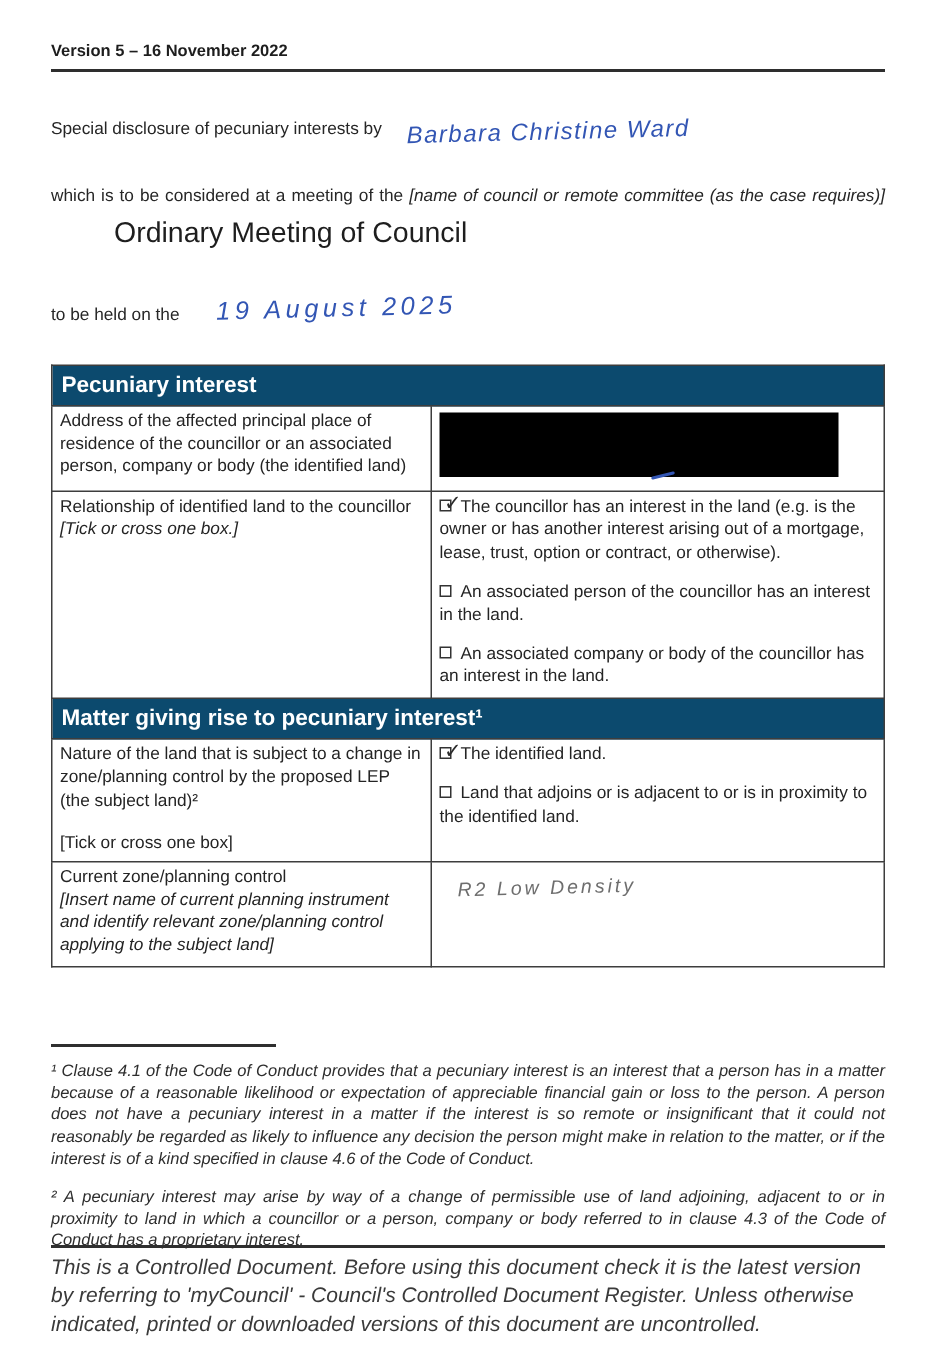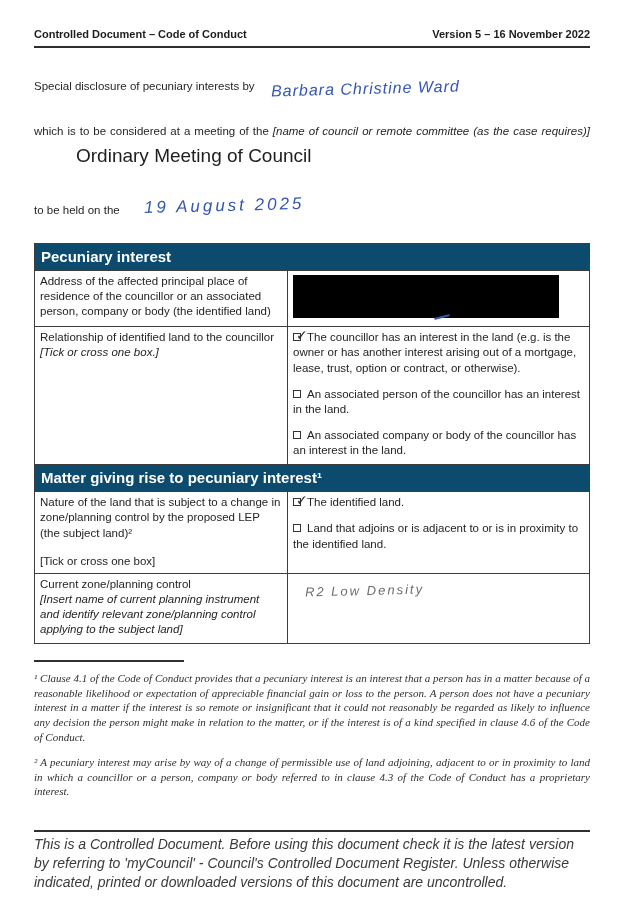--- a/index.html
+++ b/index.html
@@ -79,21 +79,21 @@
     font-style: normal; pointer-events: none;
   }
   .spacer-sm { height: 13px; }
   .row-address td { height: 56px; }
   .row-rel td { height: 122px; }
   .row-nature td { height: 77px; }
   .row-zone td { height: 70px; }
   .addr-cell { position: relative; }
   .zone-hw { padding-top: 5px; padding-left: 12px; }
   
-  .footnotes { position: absolute; left: 34px; right: 40px; top: 660px; font-family: Liberation Serif, serif; }
+  .footnotes { position: absolute; left: 34px; right: 40px; top: 696px; }
   .fn-rule { width: 150px; border-top: 2px solid #2f2f2f; margin-bottom: 9px; }
   .footnote {
     font-size: 11px; font-style: italic; color: #2e2e2e;
     text-align: justify; line-height: 1.33; margin-bottom: 11px;
   }
   
   .page-footer { position: absolute; left: 34px; right: 40px; top: 830px; }
   .footer-rule { border-top: 2px solid #2f2f2f; margin-bottom: 3px; }
   .footer-notice {
     font-size: 14px; font-style: italic; color: #3a3a3a; line-height: 1.35;
@@ -103,21 +103,20 @@
     font-size: 11px; font-weight: bold; color: #1d1d1d;
     margin-top: 10px;
   }
 </style>
 </head>
 <body>
 
 <div class="page">
 
   <div class="doc-header">
-    <span>Controlled Document – Code of Conduct</span>
     <span>Version 5 – 16 November 2022</span>
   </div>
 
   <div class="line l-disclosure">
     <span>Special disclosure of pecuniary interests by</span>
     <span class="hw hw-blue">Barbara Christine Ward</span>
   </div>
 
 
   <div class="line l-meeting">

